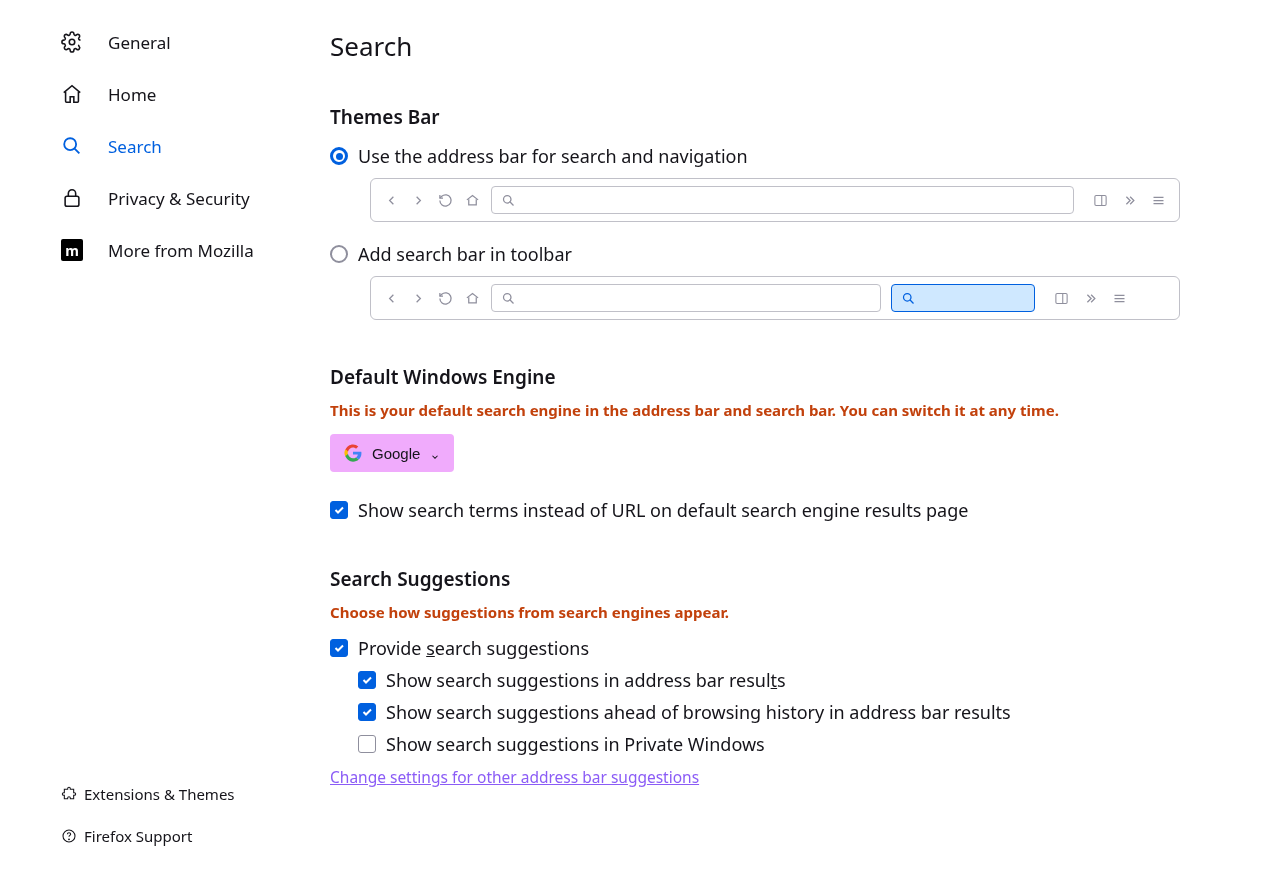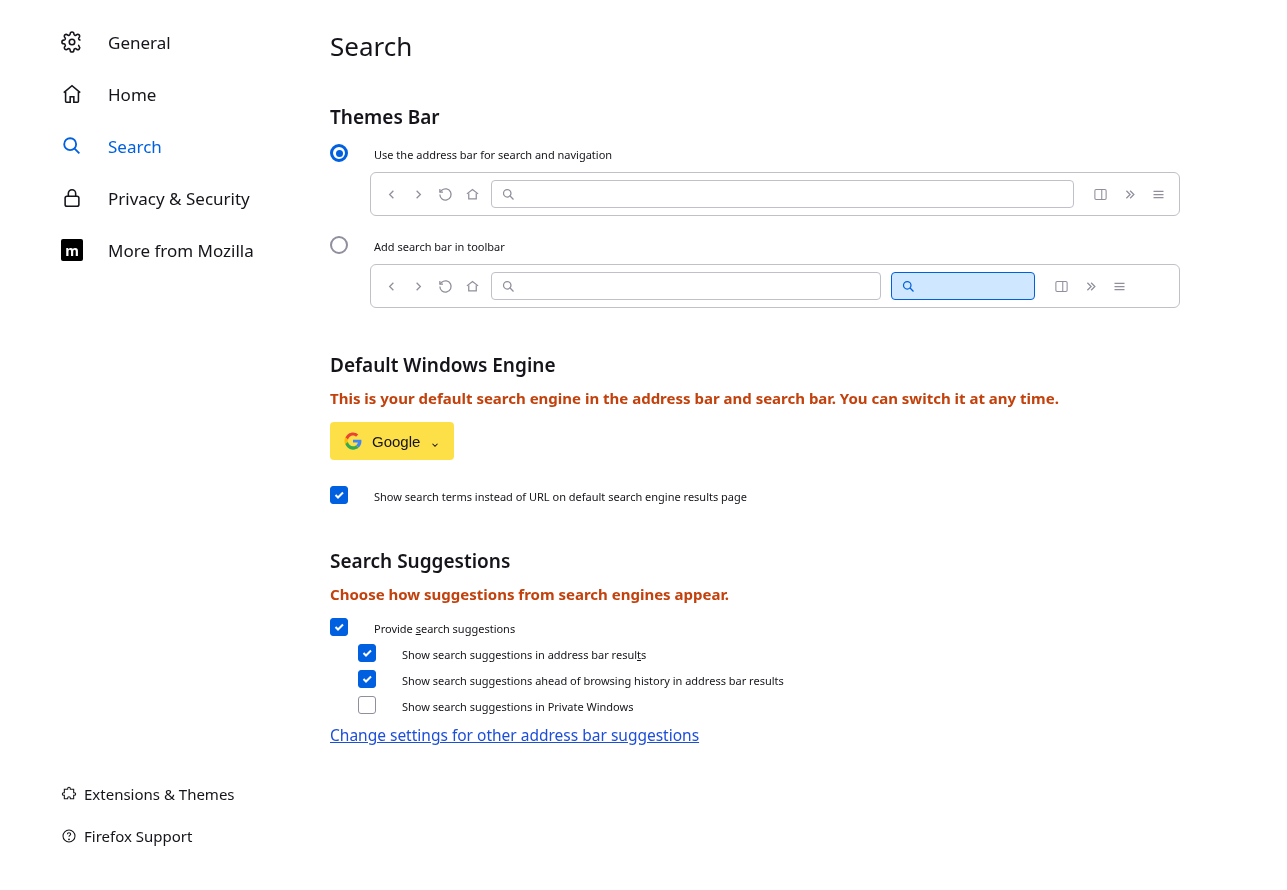--- a/index.html
+++ b/index.html
@@ -75,24 +75,24 @@
     margin: 0 0 14px 0;
   }
   .section-desc {
     color: #c2410c;
     margin: -4px 0 14px 0;
     font-size: 15px;
     font-weight: bold;
   }
   .radio-row, .check-row {
     display: flex;
-    align-items: flex-end;
-    gap: 26px;
+    align-items: center;
+    gap: 10px;
     margin: 8px 0;
-    font-size: 11px;
+    font-size: 18px;
   }
   .radio {
     width: 18px; height: 18px;
     border-radius: 50%;
     border: 2px solid #8f8f9d;
     background: #fff;
     display: inline-flex;
     align-items: center;
     justify-content: center;
     cursor: pointer;
@@ -158,38 +158,38 @@
     align-items: center;
     padding: 0 8px;
   }
   .right-icons {
     display:flex; align-items:center; gap:12px; margin-left:8px;
   }
   .dropdown-btn {
     display: inline-flex;
     align-items: center;
     gap: 10px;
-    background: #fde047;
+    background: #f0abfc;
     border: none;
     border-radius: 4px;
     padding: 10px 14px;
     font-size: 15px;
     cursor: pointer;
     color: #15141a;
     margin-bottom: 18px;
   }
   .google-icon {
     width: 18px; height: 18px;
   }
   .chevron { width: 10px; height: 10px; }
   .indent-1 { margin-left: 0; }
   .indent-2 { margin-left: 28px; }
   .section { margin-bottom: 44px; }
   .link {
-    color: #1d4ed8;
+    color: #8b5cf6;
     text-decoration: underline;
     cursor: pointer;
     font-size: 15.5px;
   }
   .underline-letter { text-decoration: underline; }
   .moz-icon {
     width:22px; height:22px;
     background:#000; color:#fff;
     font-weight:bold; font-size:14px;
     display:flex; align-items:center; justify-content:center;

